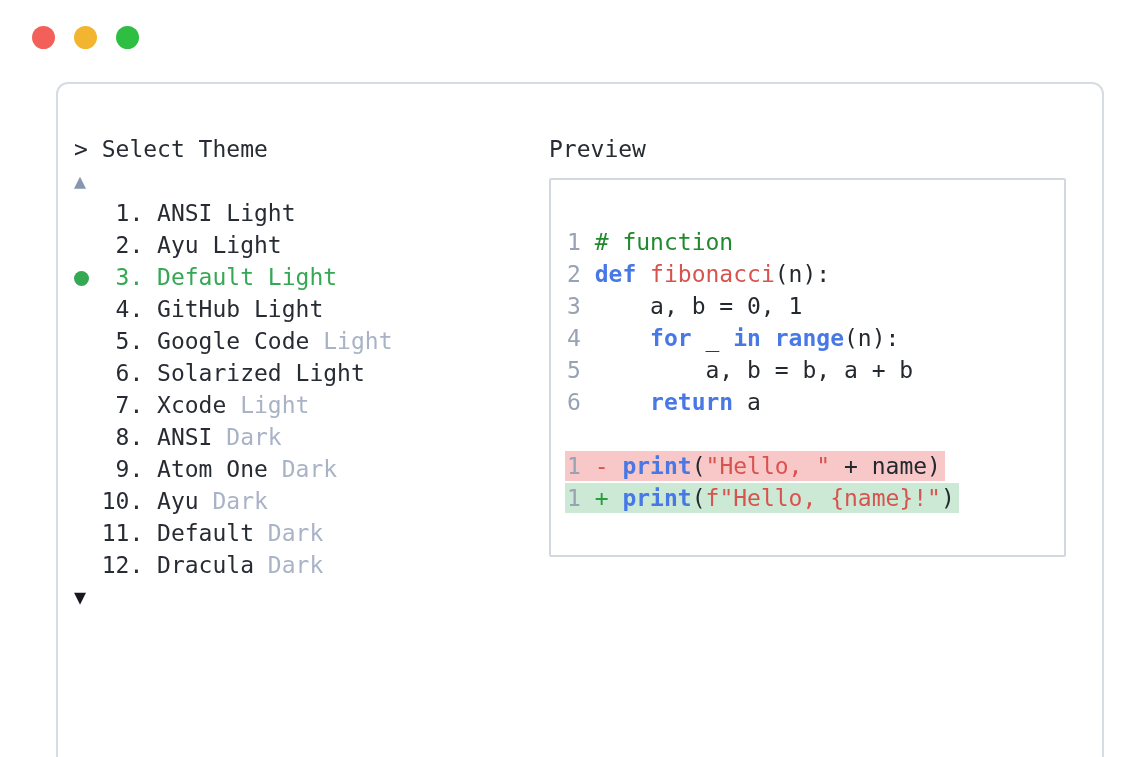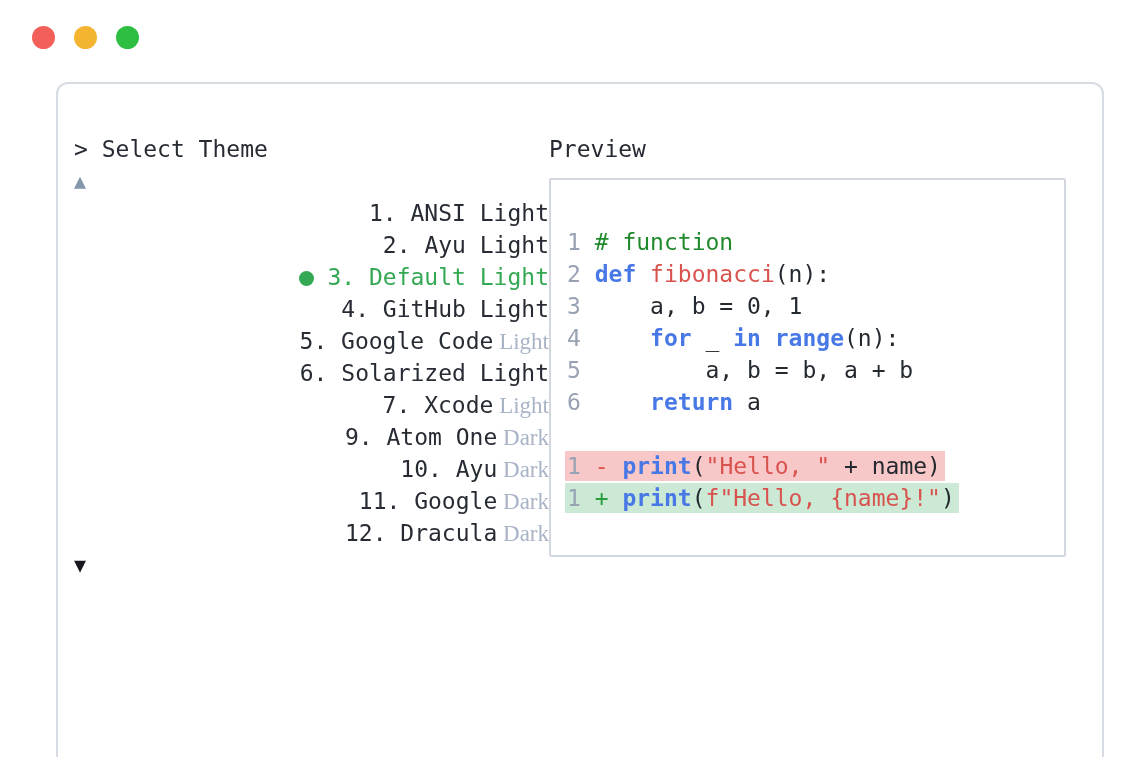--- a/index.html
+++ b/index.html
@@ -21,26 +21,26 @@
     position:absolute; left:56px; top:82px; width:1048px; height:740px;
     border:2px solid var(--panel-border); border-radius:12px; box-sizing:border-box;
     padding:49px 24px 0 16px; background:#ffffff;
   }
   .content-row{display:flex;}
   .left-col{width:475px; flex:none;}
   .right-col{flex:1;}
   .prompt{height:32px; white-space:pre; color:var(--text-dark);}
   .scroll-up{height:32px; color:var(--scroll-up); font-size:20px;}
   .scroll-down{height:32px; color:var(--scroll-down); font-size:20px;}
-  .titem{height:32px; white-space:pre; cursor:pointer;text-align:right;}
+  .titem{height:32px; white-space:pre; cursor:pointer;}
   .marker{display:inline-block; width:2ch;}
   .dot{display:inline-block; width:15px; height:15px; border-radius:50%; background:var(--accent-green); vertical-align:-1px;}
   .tnum{color:var(--text-dark);}
   .tname{color:var(--text-dark);}
-  .tmuted{color:var(--muted);font-family:Liberation Serif, serif;}
+  .tmuted{color:var(--muted);}
   .titem.selected .tnum, .titem.selected .tname{color:var(--accent-green);}
   .preview-label{height:32px; white-space:pre; color:var(--text-dark);}
   .preview-box{
     margin-top:13px; width:517px; height:379px; box-sizing:border-box;
     border:2px solid var(--box-border); border-radius:2px; background:#ffffff;
     padding:46px 0 8px 16px; overflow:hidden;
   }
   .cline{height:32px; line-height:32px; white-space:pre;}
   .lnum{color:var(--line-num);}
   .linewrap{padding:2px 4px 2px 2px; margin-left:-2px;}
@@ -72,23 +72,24 @@
         <div class="prompt">&gt; Select Theme</div>
         <div class="scroll-up">▲</div>
         <div>
             <div class="titem"><span class="marker"></span><span class="tnum"> 1. </span><span class="tname">ANSI Light</span></div>
             <div class="titem"><span class="marker"></span><span class="tnum"> 2. </span><span class="tname">Ayu Light</span></div>
             <div class="titem selected"><span class="marker"><i class="dot"></i></span><span class="tnum"> 3. </span><span class="tname">Default Light</span></div>
             <div class="titem"><span class="marker"></span><span class="tnum"> 4. </span><span class="tname">GitHub Light</span></div>
             <div class="titem"><span class="marker"></span><span class="tnum"> 5. </span><span class="tname">Google Code</span><span class="tmuted"> Light</span></div>
             <div class="titem"><span class="marker"></span><span class="tnum"> 6. </span><span class="tname">Solarized Light</span></div>
             <div class="titem"><span class="marker"></span><span class="tnum"> 7. </span><span class="tname">Xcode</span><span class="tmuted"> Light</span></div>
+            <div class="titem"><span class="marker"></span><span class="tnum"> 8. </span><span class="tname">ANSI</span><span class="tmuted"> Dark</span></div>
             <div class="titem"><span class="marker"></span><span class="tnum"> 9. </span><span class="tname">Atom One</span><span class="tmuted"> Dark</span></div>
             <div class="titem"><span class="marker"></span><span class="tnum">10. </span><span class="tname">Ayu</span><span class="tmuted"> Dark</span></div>
-            <div class="titem"><span class="marker"></span><span class="tnum">11. </span><span class="tname">Google</span><span class="tmuted"> Dark</span></div>
+            <div class="titem"><span class="marker"></span><span class="tnum">11. </span><span class="tname">Default</span><span class="tmuted"> Dark</span></div>
             <div class="titem"><span class="marker"></span><span class="tnum">12. </span><span class="tname">Dracula</span><span class="tmuted"> Dark</span></div>
           </div>
         <div class="scroll-down">▼</div>
       </div>
 
       <div class="right-col">
         <div class="preview-label">Preview</div>
         <div class="preview-box">
             <div class="cline"><span class="lnum">1 </span><span class="tok-comment"># function</span></div>
             <div class="cline"><span class="lnum">2 </span><span class="tok-keyword">def</span><span class="tok-plain"> </span><span class="tok-function">fibonacci</span><span class="tok-plain">(n):</span></div>

